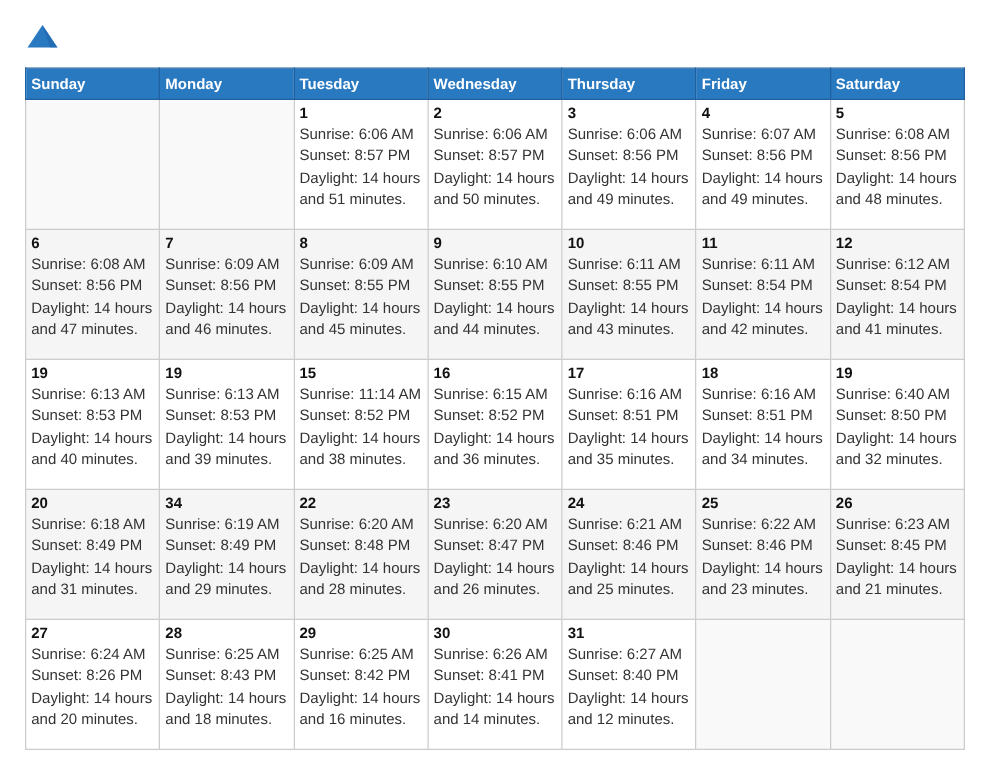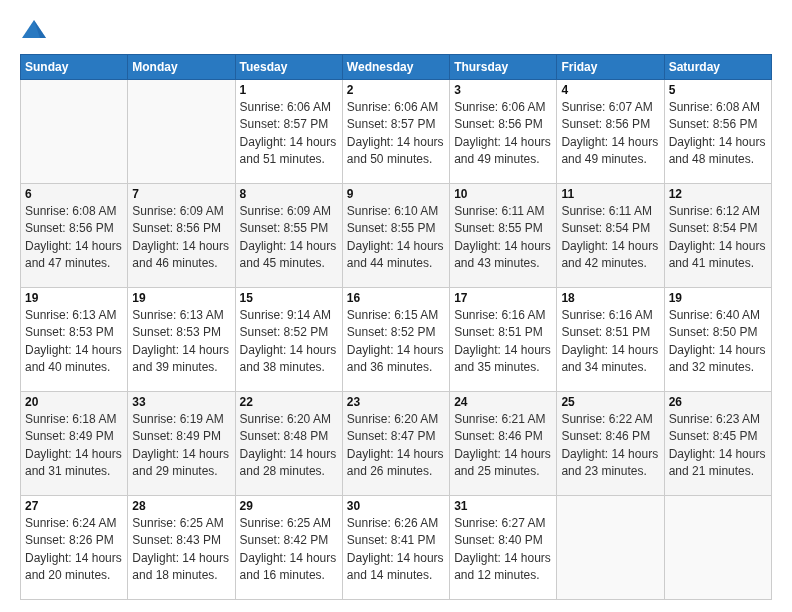--- a/index.html
+++ b/index.html
@@ -224,21 +224,21 @@
 Daylight: 14 hours and 40 minutes.</div>
           </td>
           <td>
             <span class="day-num">19</span>
             <div class="day-info">Sunrise: 6:13 AM
 Sunset: 8:53 PM
 Daylight: 14 hours and 39 minutes.</div>
           </td>
           <td>
             <span class="day-num">15</span>
-            <div class="day-info">Sunrise: 9:14 AM
+            <div class="day-info">Sunrise: 11:14 AM
 Sunset: 8:52 PM
 Daylight: 14 hours and 38 minutes.</div>
           </td>
           <td>
             <span class="day-num">16</span>
             <div class="day-info">Sunrise: 6:15 AM
 Sunset: 8:52 PM
 Daylight: 14 hours and 36 minutes.</div>
           </td>
           <td>
@@ -261,21 +261,21 @@
           </td>
         </tr>
         <tr>
           <td>
             <span class="day-num">20</span>
             <div class="day-info">Sunrise: 6:18 AM
 Sunset: 8:49 PM
 Daylight: 14 hours and 31 minutes.</div>
           </td>
           <td>
-            <span class="day-num">33</span>
+            <span class="day-num">34</span>
             <div class="day-info">Sunrise: 6:19 AM
 Sunset: 8:49 PM
 Daylight: 14 hours and 29 minutes.</div>
           </td>
           <td>
             <span class="day-num">22</span>
             <div class="day-info">Sunrise: 6:20 AM
 Sunset: 8:48 PM
 Daylight: 14 hours and 28 minutes.</div>
           </td>

